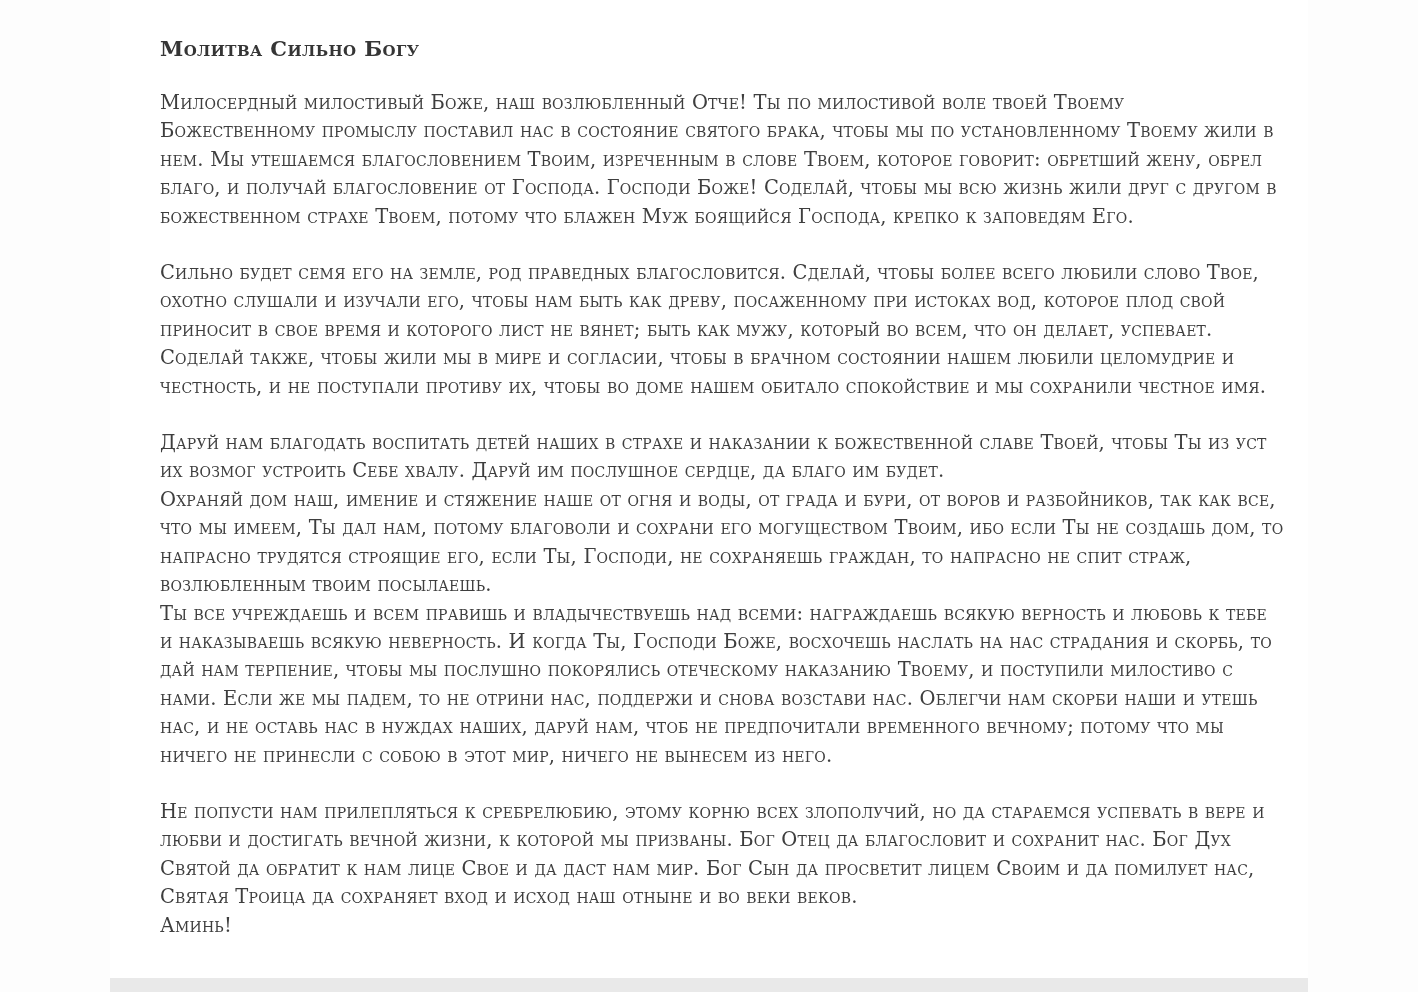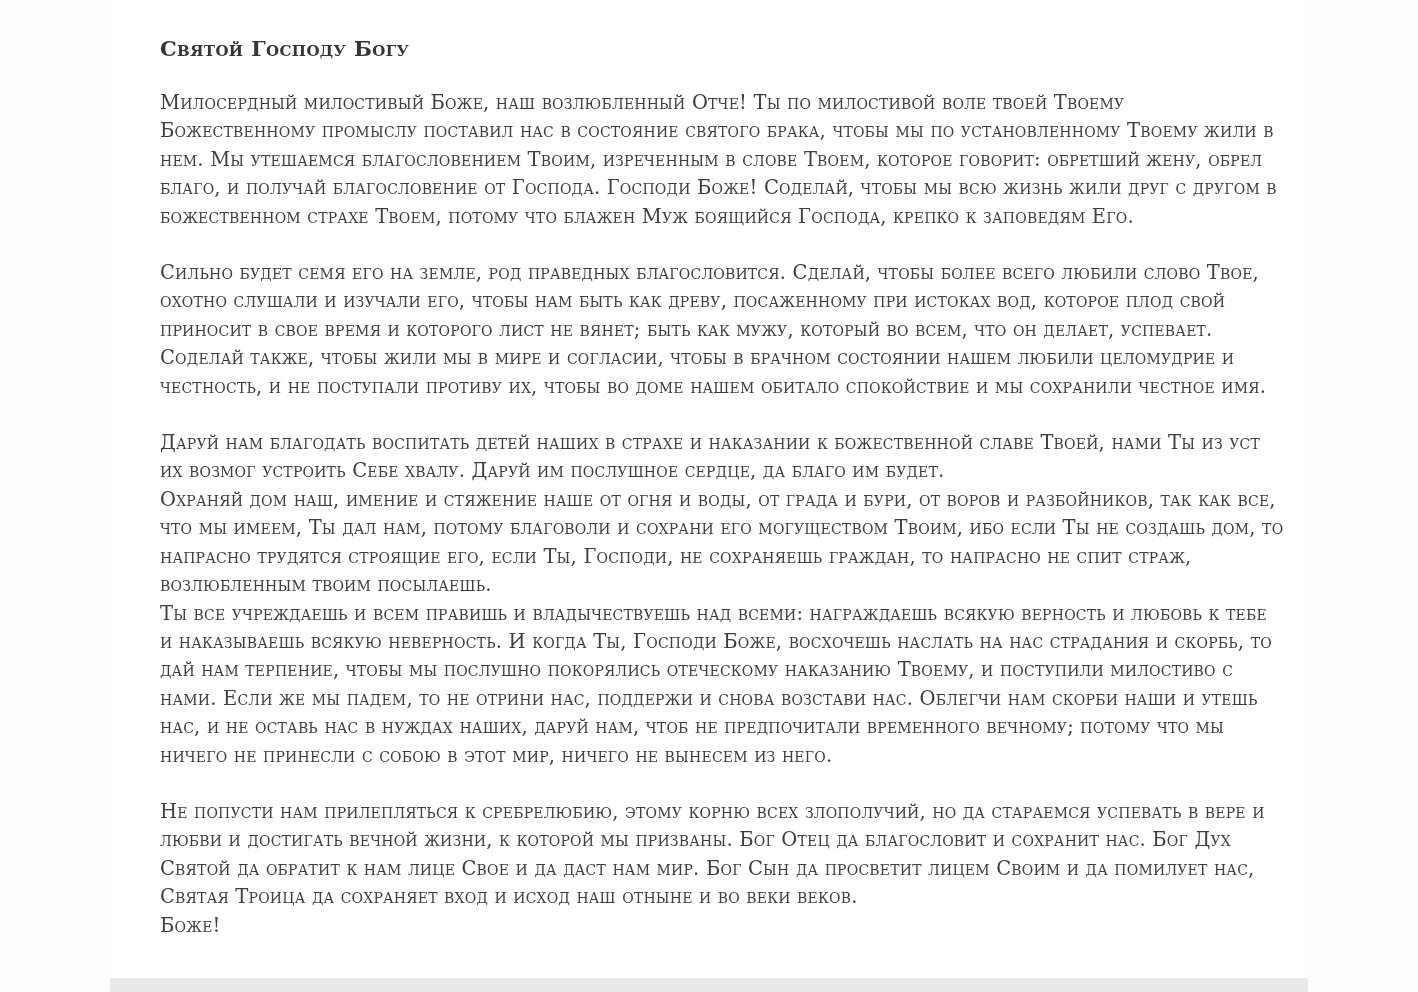--- a/index.html
+++ b/index.html
@@ -57,34 +57,34 @@
     width: 1198px;
     height: 14px;
     background: #e9e9e9;
   }
 </style>
 </head>
 <body>
 
 <div class="page-card">
   <div class="content">
-    <h1 class="doc-title">Святой Господу Богу</h1>
+    <h1 class="doc-title">Молитва Сильно Богу</h1>
     <div id="paragraphs" class="prayer-body">
         <div class="paragraph">
           <div class="segment">Милосердный милостивый Боже, наш возлюбленный Отче! Ты по милостивой воле твоей Твоему Божественному промыслу поставил нас в состояние святого брака, чтобы мы по установленному Твоему жили в нем. Мы утешаемся благословением Твоим, изреченным в слове Твоем, которое говорит: обретший жену, обрел благо, и получай благословение от Господа. Господи Боже! Соделай, чтобы мы всю жизнь жили друг с другом в божественном страхе Твоем, потому что блажен Муж боящийся Господа, крепко к заповедям Его.</div>
         </div>
         <div class="paragraph">
           <div class="segment">Сильно будет семя его на земле, род праведных благословится. Сделай, чтобы более всего любили слово Твое, охотно слушали и изучали его, чтобы нам быть как древу, посаженному при истоках вод, которое плод свой приносит в свое время и которого лист не вянет; быть как мужу, который во всем, что он делает, успевает. Соделай также, чтобы жили мы в мире и согласии, чтобы в брачном состоянии нашем любили целомудрие и честность, и не поступали противу их, чтобы во доме нашем обитало спокойствие и мы сохранили честное имя.</div>
         </div>
         <div class="paragraph">
-          <div class="segment">Даруй нам благодать воспитать детей наших в страхе и наказании к божественной славе Твоей, нами Ты из уст их возмог устроить Себе хвалу. Даруй им послушное сердце, да благо им будет.</div>
+          <div class="segment">Даруй нам благодать воспитать детей наших в страхе и наказании к божественной славе Твоей, чтобы Ты из уст их возмог устроить Себе хвалу. Даруй им послушное сердце, да благо им будет.</div>
           <div class="segment">Охраняй дом наш, имение и стяжение наше от огня и воды, от града и бури, от воров и разбойников, так как все, что мы имеем, Ты дал нам, потому благоволи и сохрани его могуществом Твоим, ибо если Ты не создашь дом, то напрасно трудятся строящие его, если Ты, Господи, не сохраняешь граждан, то напрасно не спит страж, возлюбленным твоим посылаешь.</div>
           <div class="segment">Ты все учреждаешь и всем правишь и владычествуешь над всеми: награждаешь всякую верность и любовь к тебе и наказываешь всякую неверность. И когда Ты, Господи Боже, восхочешь наслать на нас страдания и скорбь, то дай нам терпение, чтобы мы послушно покорялись отеческому наказанию Твоему, и поступили милостиво с нами. Если же мы падем, то не отрини нас, поддержи и снова возстави нас. Облегчи нам скорби наши и утешь нас, и не оставь нас в нуждах наших, даруй нам, чтоб не предпочитали временного вечному; потому что мы ничего не принесли с собою в этот мир, ничего не вынесем из него.</div>
         </div>
         <div class="paragraph">
           <div class="segment">Не попусти нам прилепляться к сребрелюбию, этому корню всех злополучий, но да стараемся успевать в вере и любви и достигать вечной жизни, к которой мы призваны. Бог Отец да благословит и сохранит нас. Бог Дух Святой да обратит к нам лице Свое и да даст нам мир. Бог Сын да просветит лицем Своим и да помилует нас, Святая Троица да сохраняет вход и исход наш отныне и во веки веков.</div>
-          <div class="segment">Боже!</div>
+          <div class="segment">Аминь!</div>
         </div>
       </div>
   </div>
 </div>
 
 <div class="bottom-strip"></div>
 
 </body></html>

